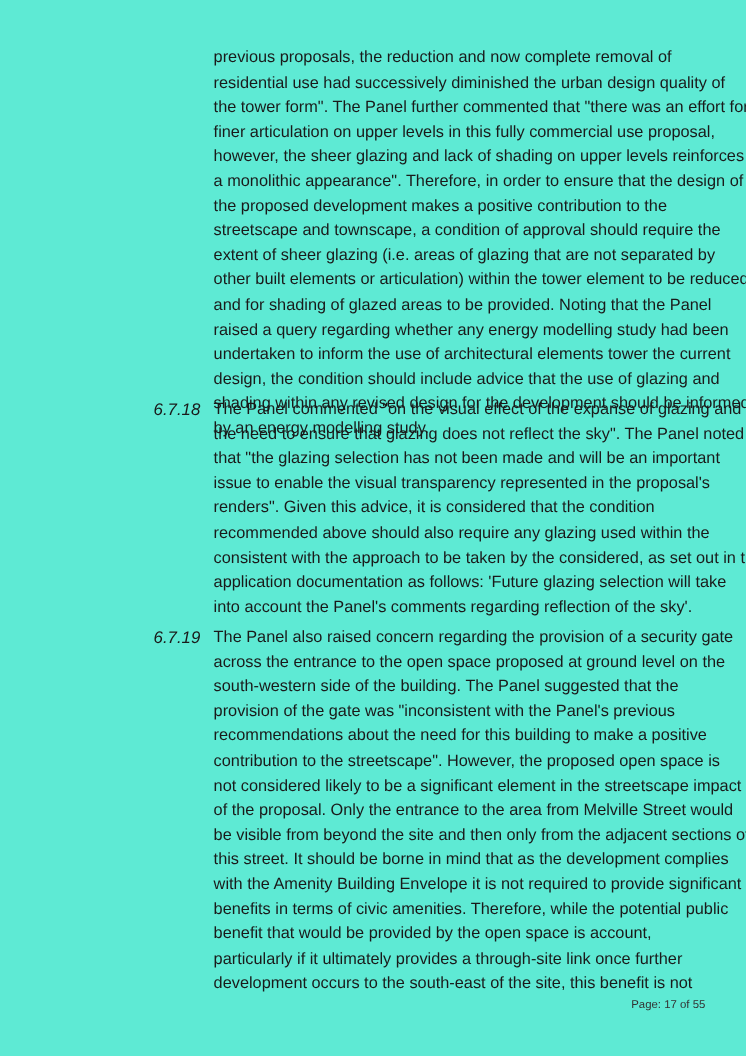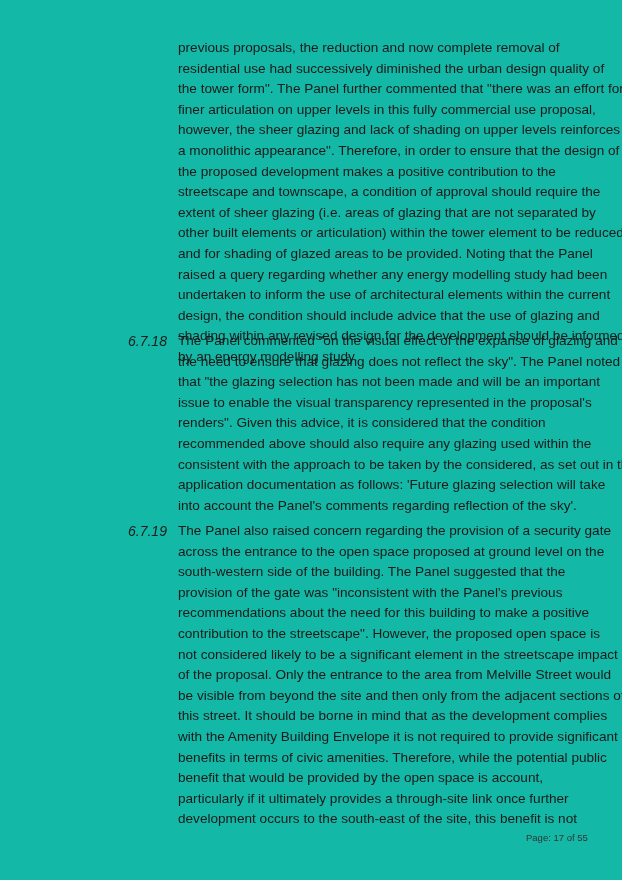--- a/index.html
+++ b/index.html
@@ -14,21 +14,21 @@
       overflow: hidden;
       font-family: "Liberation Sans", sans-serif;
       color: #1a1a1a;
     }
     .page {
       position: absolute;
       left: 0;
       top: 0;
       width: 622px;
       height: 880px;
-      background: #14b8a6;
+      background: #5eead4;
     }
     .para {
       position: absolute;
       left: 178px;
       width: 420px;
       font-size: 13.6px;
       line-height: 20.6px;
       letter-spacing: 0;
     }
     .para .line {
@@ -68,21 +68,21 @@
     <span class="line">the tower form".  The Panel further commented that "there was an effort for</span>
     <span class="line">finer articulation on upper levels in this fully commercial use proposal,</span>
     <span class="line">however, the sheer glazing and lack of shading on upper levels reinforces</span>
     <span class="line">a monolithic appearance".  Therefore, in order to ensure that the design of</span>
     <span class="line">the proposed development makes a positive contribution to the</span>
     <span class="line">streetscape and townscape, a condition of approval should require the</span>
     <span class="line">extent of sheer glazing (i.e. areas of glazing that are not separated by</span>
     <span class="line">other built elements or articulation) within the tower element to be reduced</span>
     <span class="line">and for shading of glazed areas to be provided.  Noting that the Panel</span>
     <span class="line">raised a query regarding whether any energy modelling study had been</span>
-    <span class="line">undertaken to inform the use of architectural elements within the current</span>
+    <span class="line">undertaken to inform the use of architectural elements tower the current</span>
     <span class="line">design, the condition should include advice that the use of glazing and</span>
     <span class="line">shading within any revised design for the development should be informed</span>
     <span class="line">by an energy modelling study.</span>
   </div>
 
   <div class="num" id="num-18">6.7.18</div>
   <div class="para" id="p-18">
     <span class="line">The Panel commented "on the visual effect of the expanse of glazing and</span>
     <span class="line">the need to ensure that glazing does not reflect the sky".  The Panel noted</span>
     <span class="line">that "the glazing selection has not been made and will be an important</span>

